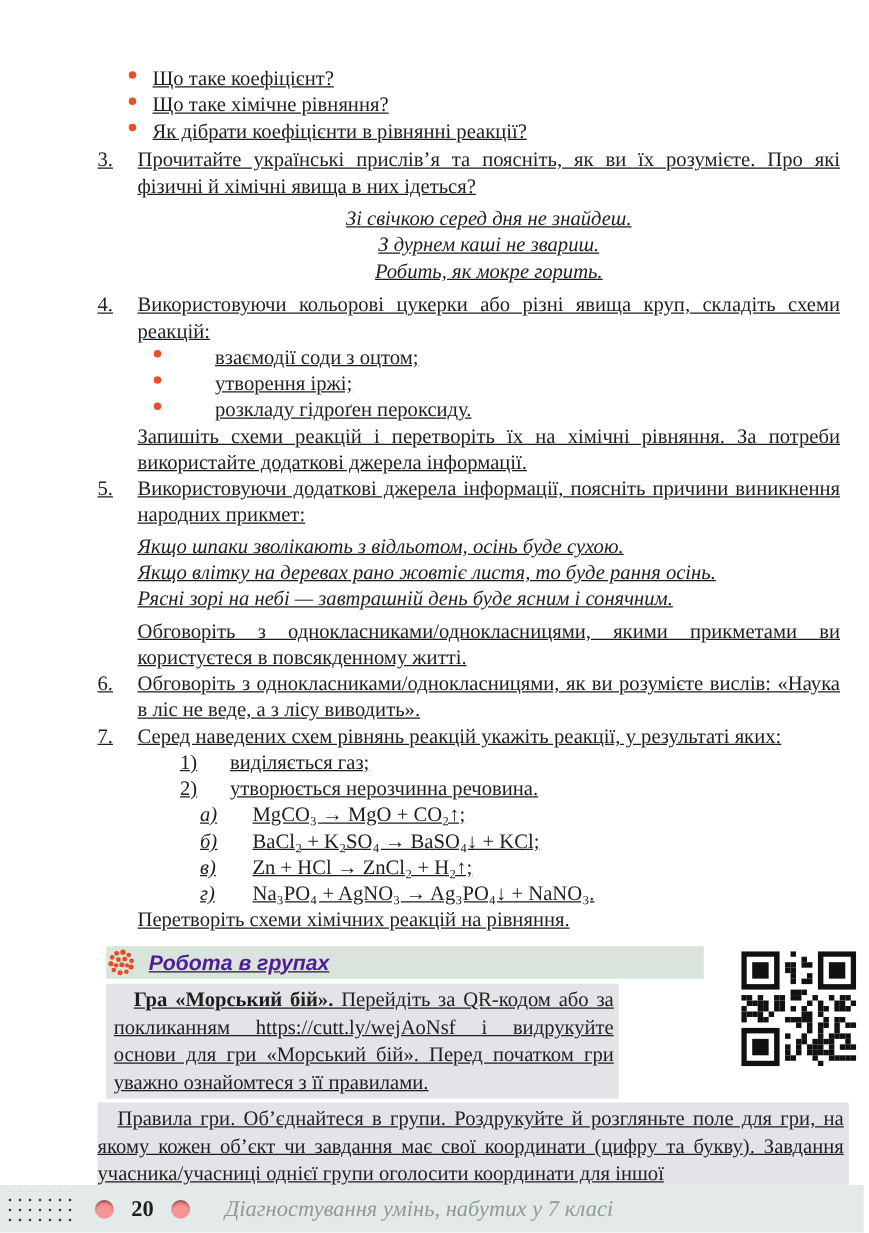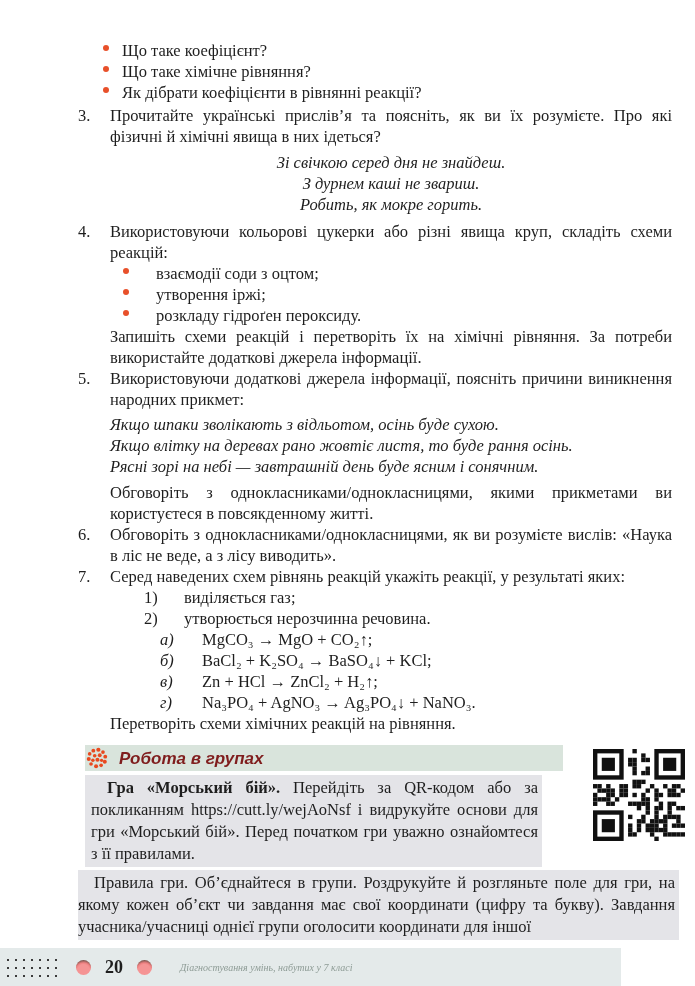--- a/index.html
+++ b/index.html
@@ -3,83 +3,83 @@
 <meta charset="utf-8">
 <style>
   html,body{margin:0;padding:0;}
   body{
     width:695px;height:986px;position:relative;overflow:hidden;
     background:#ffffff;
     font-family:"Liberation Serif","DejaVu Serif",serif;
     color:#1e1e1e;font-size:16.5px;line-height:21px;
     -webkit-font-smoothing:antialiased;
   }
-  .content{position:absolute;top:40px;left:78px;width:594px;}
+  .content{position:absolute;top:52px;left:78px;width:594px;text-decoration:underline;}
   .qlist{margin-bottom:2px;}
   .qrow{display:flex;align-items:baseline;margin-left:25px;}
   .qrow .dot,.brow .dot{
     width:6px;height:6px;border-radius:50%;background:#e8502a;
     flex:0 0 6px;margin-right:13px;position:relative;top:-3px;align-self:center;
   }
   .task{display:flex;}
   .task .num{flex:0 0 32px;}
   .task .tbody{flex:1;text-align:justify;}
   .proverbs{text-align:center;font-style:italic;margin:5px 0 6px 0;}
   .omens{font-style:italic;margin:4px 0 5px 0;text-align:left;}
-  .brow{display:flex;align-items:baseline;margin-left:13px;}
+  .brow{display:flex;align-items:baseline;margin-left:13px;gap:16px;}
   .brow .dot{margin-right:27px;}
   .subrow{display:flex;margin-left:34px;}
   .subrow .slabel{flex:0 0 40px;}
   .eqrow{display:flex;margin-left:50px;text-align:left;}
   .eqrow .elabel{flex:0 0 42px;font-style:italic;}
   .afterline{text-align:justify;}
   
   .groupwork{position:relative;margin-top:11px;margin-left:0;}
   .gw-header{
     display:flex;align-items:center;gap:8px;
     background:#d9e4dc;width:478px;margin-left:7px;height:26px;
     padding-left:2px;box-sizing:border-box;
   }
   .gw-title{
     font-family:"Liberation Sans","DejaVu Sans",sans-serif;
-    font-weight:bold;font-style:italic;font-size:17px;color:#7f1d1d;
+    font-weight:bold;font-style:italic;font-size:17px;color:#4c1d95;
     padding-left:2px;
   }
   .gw-icon{width:22px;height:22px;flex:0 0 22px;position:relative;left:-1px;}
   .gw-para1{
-    width:457px;margin-left:7px;margin-top:4px;
+    width:410px;margin-left:7px;margin-top:4px;
     background:#e4e4e8;text-align:justify;line-height:22px;
     text-indent:16px;padding:2px 4px 2px 6px;box-sizing:border-box;
   }
   .gw-para2{
     width:601px;margin-left:0;margin-top:3px;
     background:#e4e4e8;text-align:justify;line-height:22px;
     text-indent:16px;padding:2px 4px 2px 0;box-sizing:border-box;
   }
   .gw-bold{font-weight:bold;}
   .qr{position:absolute;top:4px;right:-13px;width:92px;height:92px;background:#fff;}
   .qr svg{width:92px;height:92px;display:block;}
   
   .footer{
-    position:absolute;left:0;bottom:0;width:621px;height:38px;
+    position:absolute;left:0;bottom:0;width:691px;height:38px;
     background:#e4eaea;display:flex;align-items:center;z-index:5;
   }
   .foot-dots{
     width:60px;height:28px;margin-left:2px;flex:0 0 60px;
     background-image:radial-gradient(#3a3a3a 1.1px,transparent 1.3px);
     background-size:8px 8px;background-position:2px 3px;
   }
   .berry{
     width:15px;height:15px;border-radius:50%;flex:0 0 15px;
     background:radial-gradient(circle at 50% 72%, #f59494 0 48%, #ee8080 60%, #223528 96%);
   }
   .page-num{font-weight:bold;font-size:18px;margin:0 14px;color:#1e1e1e;}
   .berry.first{margin-left:14px;}
   .chapter{
-    font-style:italic;color:#8d9b95;font-size:10px;margin-left:28px;
+    font-style:italic;color:#8d9b95;font-size:18px;margin-left:28px;
     font-family:"Liberation Serif","DejaVu Serif",serif;
   }
 </style>
 </head>
 <body>
 
 <div class="content">
 
   <div class="qlist">
     <div class="qrow">

